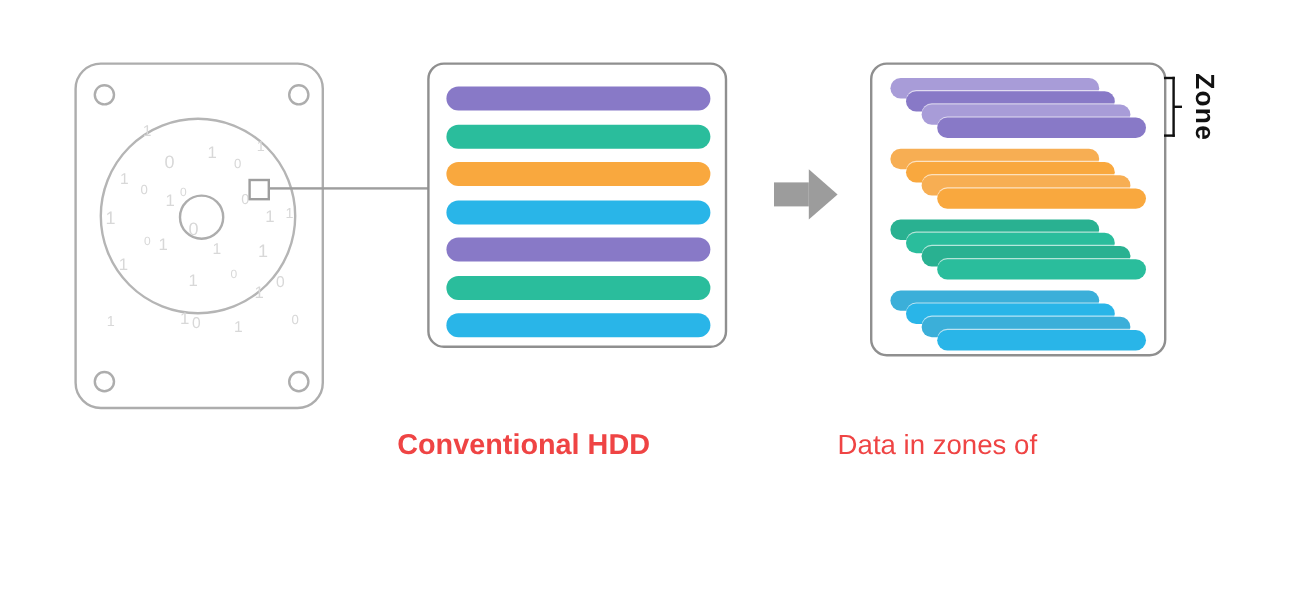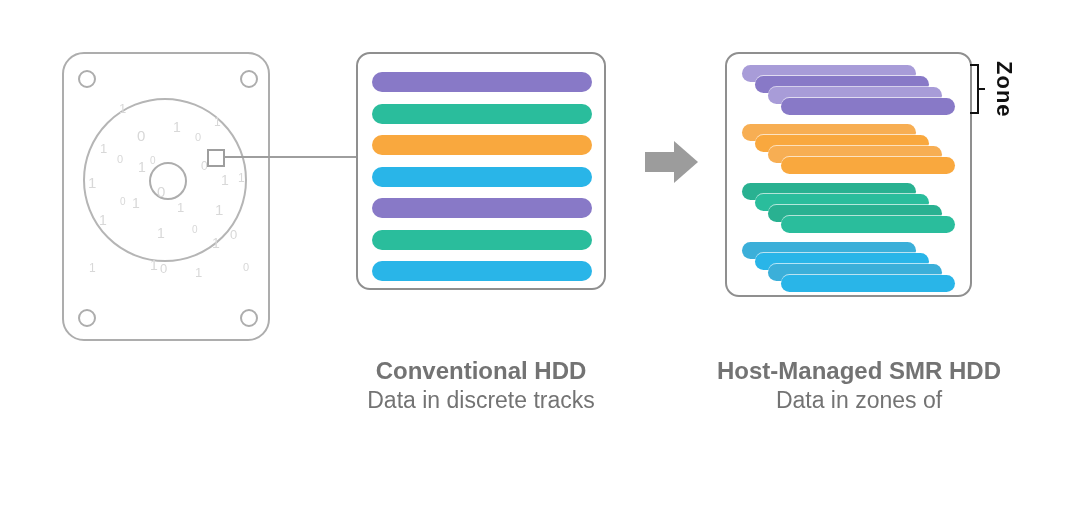--- a/index.html
+++ b/index.html
@@ -68,21 +68,21 @@
     border-top:2px solid #111;border-right:2px solid #111;border-bottom:2px solid #111;
   }
   .zone-bracket::after{
     content:"";position:absolute;right:-8px;top:50%;margin-top:-1px;width:7px;height:2px;background:#111;
   }
   .zone-label{
     position:absolute;left:991px;top:61px;writing-mode:vertical-rl;
     font-weight:bold;font-size:22px;letter-spacing:1px;color:#111;
   }
   
-  .caption{position:absolute;text-align:center;color:#737373;}
+  .caption{position:absolute;color:#ef4444;}
   .caption .title{font-weight:bold;font-size:24px;line-height:30px;}
   .caption .sub{font-weight:normal;font-size:23px;line-height:29px;}
   .caption.conv{left:331px;top:356px;width:300px;}
   .caption.smr{left:698px;top:356px;width:322px;}
 </style>
 </head>
 <body>
 
 <div class="canvas">
 
@@ -156,20 +156,18 @@
       <div class="strack dots-dark" style="left: 15px; top: 188px; background: rgb(59, 175, 217);"></div>
       <div class="strack dots-light" style="left: 28px; top: 199px; background: rgb(41, 181, 232);"></div>
       <div class="strack dots-dark" style="left: 41px; top: 210px; background: rgb(59, 175, 217);"></div>
       <div class="strack dots-light" style="left: 54px; top: 221px; background: rgb(41, 181, 232);"></div>
     </div>
   <div class="zone-bracket"></div>
   <div class="zone-label">Zone</div>
 
   <div class="caption conv">
     <div class="title">Conventional HDD</div>
-    <div class="sub">Data in discrete tracks</div>
   </div>
   <div class="caption smr">
-    <div class="title">Host-Managed SMR HDD</div>
     <div class="sub">Data in zones of</div>
   </div>
 
 </div>
 
 </body></html>

